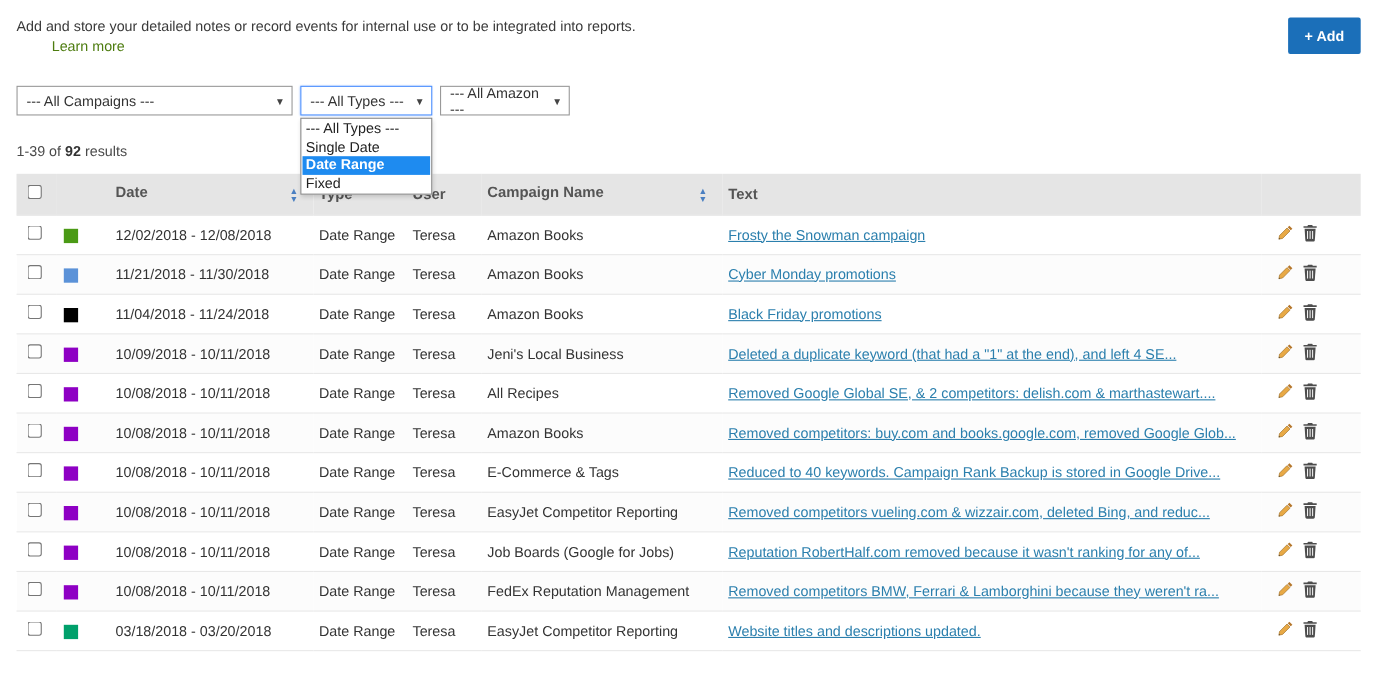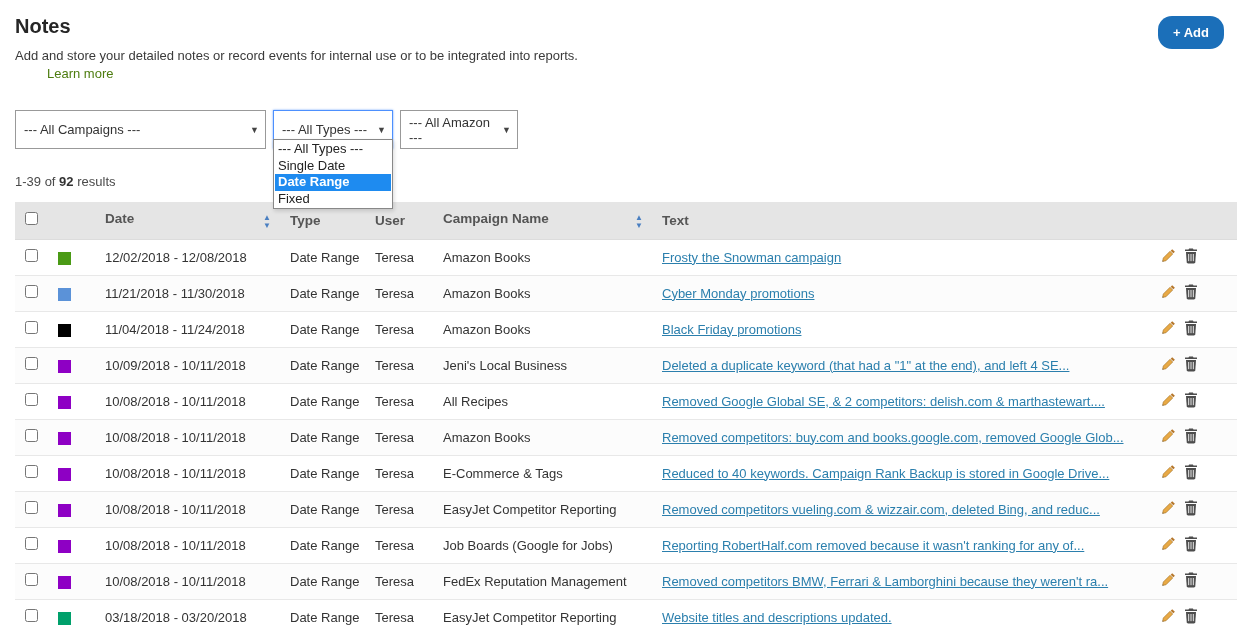--- a/index.html
+++ b/index.html
@@ -10,30 +10,30 @@
     position:relative; overflow:hidden;
   }
   .page { padding:15px 15px 0 15px; }
 
   
   .header-row { position:relative; }
   h1[data-name="page-title"] { font-size:20px; font-weight:bold; color:#262626; margin-bottom:9px; }
   .desc { font-size:13px; line-height:18px; color:#3a3a3a; max-width:578px; }
   .desc a { color:#4d7c0f; text-decoration:none; cursor:pointer;margin-left:32px; }
   .add-btn {
-    position:absolute; top:1px; right:13px;
-    background:#1b6fb9; color:#fff; border:none; border-radius:14px;
+    position:absolute; top:1px; right:0;
+    background:#1b6fb9; color:#fff; border:none; border-radius:2px;
     font-family:inherit; font-size:13px; font-weight:bold;
     padding:9px 15px; cursor:pointer;
   }
 
   
   .filters { position:relative; margin-top:27px; display:flex; gap:7px; }
   .sel {
-    height:39px; background:#fff; border:1px solid #999;
+    height:27px; background:#fff; border:1px solid #999;
     display:flex; align-items:center; justify-content:space-between;
     font-size:13px; color:#333; padding:0 6px 0 8px; cursor:pointer;
   }
   .sel .caret { font-size:9px; color:#444; margin-left:8px; }
   .sel.campaigns { width:251px; }
   .sel.types { width:120px; border:1px solid #4d90fe; box-shadow:0 0 2px rgba(77,144,254,.8); }
   .sel.users  { width:118px; }
 
   .dropdown-panel {
     position:absolute; left:258px; top:29px; width:120px;
@@ -62,21 +62,20 @@
   .actions-cell { padding-left:14px; }
   .icon-btn { display:inline-block; cursor:pointer; margin-right:4px; vertical-align:middle; }
   input[type="checkbox"] { width:13px; height:13px; cursor:pointer; }
 </style>
 </head>
 <body>
 
 <div class="page" data-name="notes-page">
 
   <div class="header-row" data-name="page-header">
-    <h1 data-name="page-title">Notes</h1>
     <p class="desc" data-name="page-description"><span data-name="description-text">Add and store your detailed notes or record events for internal use or to be integrated into reports.</span>
       <a data-name="learn-more-link">Learn more</a></p>
     <button class="add-btn" data-name="add-button">+ Add</button>
   </div>
 
   <div class="filters" data-name="filters-bar">
     <div class="sel campaigns" data-name="campaigns-filter-select">
       <span data-name="campaigns-filter-value">--- All Campaigns ---</span>
       <span class="caret" data-name="chevron-down-icon">▼</span>
     </div>
@@ -338,21 +337,21 @@
       </span>
     </td>
   </tr>
         <tr data-name="table-row">
     <td class="cb-cell"><input type="checkbox" data-name="row-checkbox" style=""></td>
     <td class="color-cell"><span class="swatch" data-name="note-color-swatch" style="background: rgb(142, 0, 196);"></span></td>
     <td data-name="note-date">10/08/2018 - 10/11/2018</td>
     <td data-name="note-type">Date Range</td>
     <td data-name="note-user">Teresa</td>
     <td data-name="note-campaign">Job Boards (Google for Jobs)</td>
-    <td class="text-cell"><a data-name="note-text-link">Reporting RobertHalf.com removed because it wasn't ranking for any of...</a></td>
+    <td class="text-cell"><a data-name="note-text-link">Reputation RobertHalf.com removed because it wasn't ranking for any of...</a></td>
     <td class="actions-cell">
       <span class="icon-btn" data-name="edit-note-button">
         <svg width="15" height="15" viewBox="0 0 16 16" data-name="pencil-icon">
           <path d="M11.9 1.2l2.9 2.9-1.6 1.6-2.9-2.9z" fill="#b5762a"></path>
           <path d="M9.6 3.5l2.9 2.9-7.2 7.2-3.6.7.7-3.6z" fill="#e8a945" stroke="#9a6a20" stroke-width="0.6"></path>
           <path d="M1.7 14.3l1.1-.2-.9-.9z" fill="#333"></path>
         </svg>
       </span>
       <span class="icon-btn" data-name="delete-note-button">
         <svg width="14" height="16" viewBox="0 0 14 16" data-name="trash-icon">

